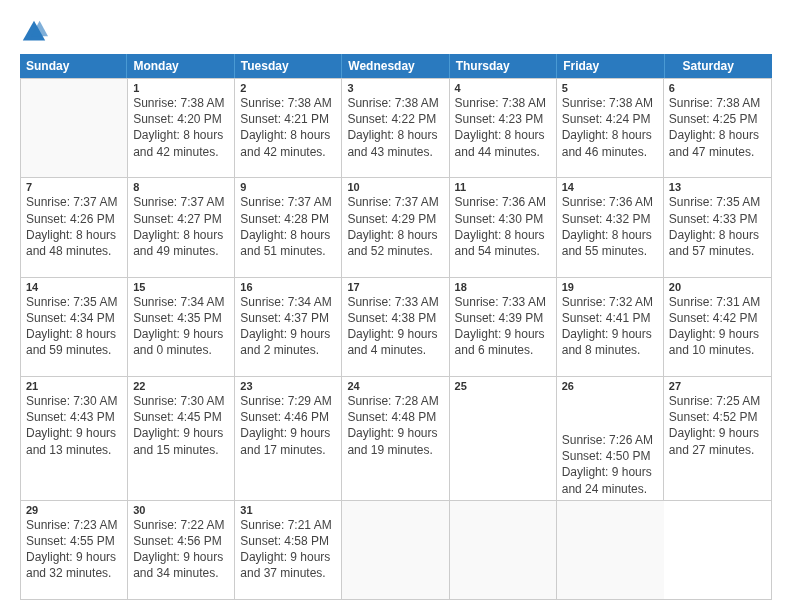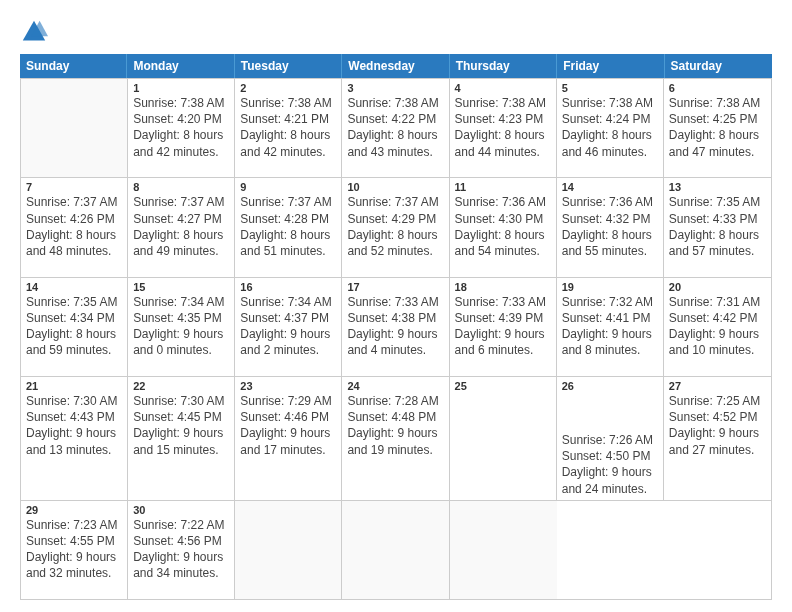--- a/index.html
+++ b/index.html
@@ -71,21 +71,21 @@
       background: #2a7abf;
     }
     .cal-header-cell {
       color: #fff;
       font-size: 12px;
       font-weight: bold;
       padding: 5px 6px;
       text-align: left;
       border-right: 1px solid #4a9ad4;
     }
-    .cal-header-cell:last-child { border-right: none; }
+    .cal-header-cell:last-child { border-right: none; margin-left: 12px; }
     .cal-body {
       display: flex;
       flex-direction: column;
       flex: 1;
       border-left: 1px solid #ccc;
       border-right: 1px solid #ccc;
       border-bottom: 1px solid #ccc;
     }
     .cal-row {
       display: grid;
@@ -321,19 +321,25 @@
             <div class="cell-info" style="white-space: pre-line;">Sunrise: 7:23 AM
 Sunset: 4:55 PM
 Daylight: 9 hours and 32 minutes.</div>
           </div>
           <div class="cal-cell">
             <span class="day-num">30</span>
             <div class="cell-info" style="white-space: pre-line;">Sunrise: 7:22 AM
 Sunset: 4:56 PM
 Daylight: 9 hours and 34 minutes.</div>
           </div>
+          <div class="cal-cell">
+            <span class="day-num">31</span>
+            <div class="cell-info" style="white-space: pre-line;">Sunrise: 7:21 AM
+Sunset: 4:58 PM
+Daylight: 9 hours and 37 minutes.</div>
+          </div>
           <div class="cal-cell empty"></div>
           <div class="cal-cell empty"></div>
           <div class="cal-cell empty"></div>
         </div>
       </div>
   </div>
 </div>
 
 </body></html>

